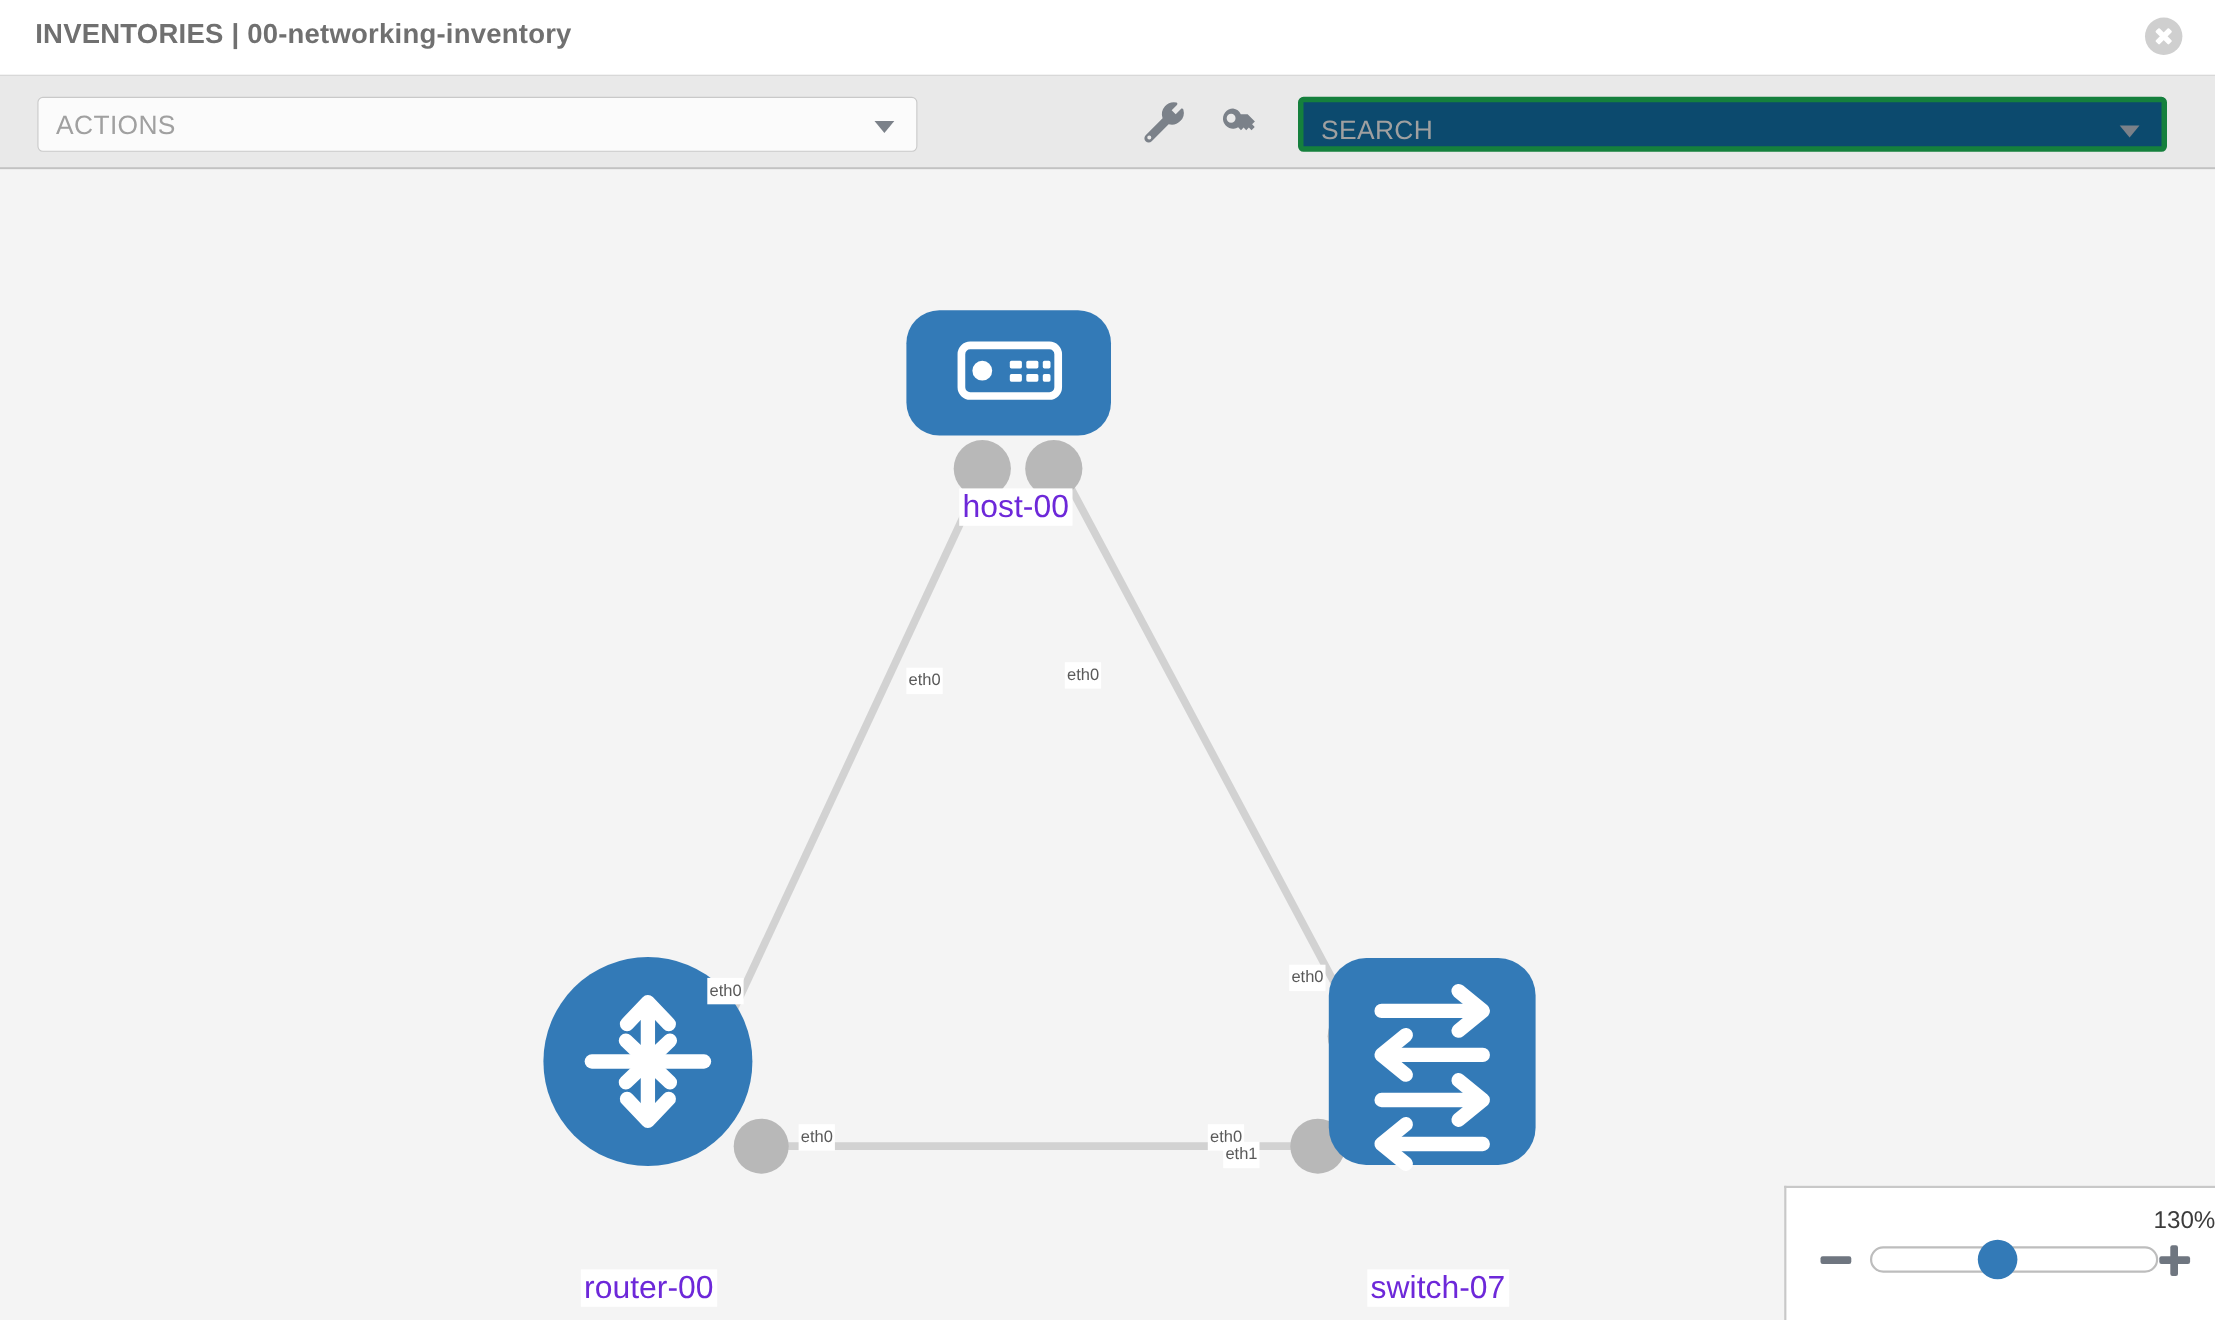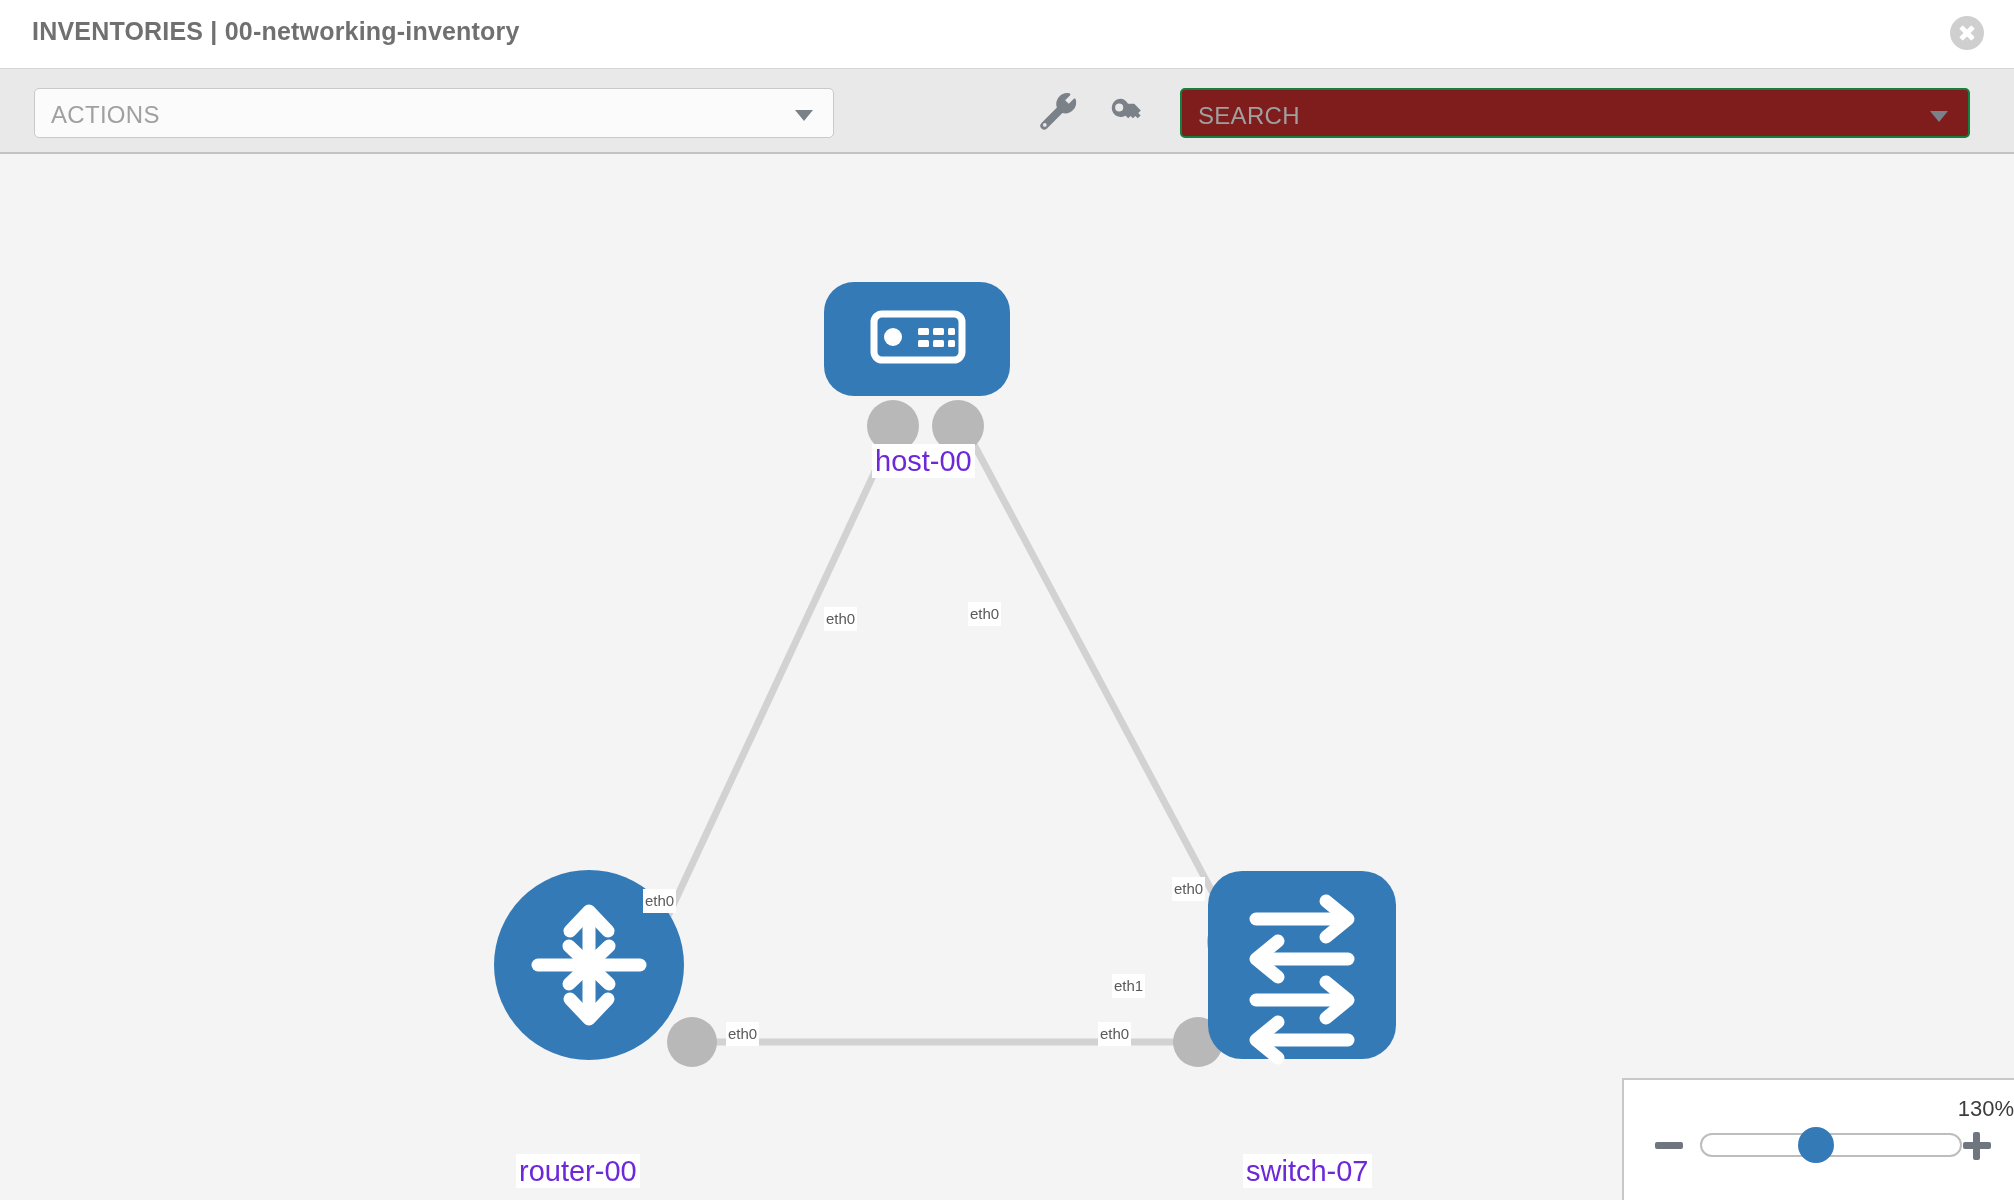--- a/index.html
+++ b/index.html
@@ -115,22 +115,22 @@
   .tool-icon svg { display: block; }
   .icon-wrench { left: 1036px; }
   .icon-key    { left: 1106px; }
 
   .search-box {
     position: absolute;
     left: 1180px;
     top: 19px;
     width: 790px;
     height: 50px;
-    background: #7f1d1d;
-    border: 2px solid #15803d;
+    background: #0c4a6e;
+    border: 5px solid #15803d;
     border-radius: 5px;
     box-sizing: border-box;
     cursor: text;
   }
   .search-box .sel-label {
     position: absolute;
     left: 16px;
     top: 12px;
     font-size: 24px;
     color: #a0a0a0;
@@ -346,37 +346,37 @@
           <polyline points="1326,828 1348,846 1326,864"></polyline>
 
           <line x1="1348" y1="886" x2="1260" y2="886"></line>
           <polyline points="1278,868 1256,886 1278,904"></polyline>
         </g>
       </g>
     </svg>
 
     <div class="node-label" style="left:872px; top:290px;">host-00</div>
 
-    <div class="node-label" style="left:516px; top:1000px;">router-00</div>
+    <div class="node-label" style="left:528px; top:1000px;">router-00</div>
 
     <div class="node-label" style="left:1243px; top:1000px;">switch-07</div>
 
     <div class="iface-label" style="left:824px; top:453px;">eth0</div>
 
     <div class="iface-label" style="left:968px; top:448px;">eth0</div>
 
     <div class="iface-label" style="left:643px; top:735px;">eth0</div>
 
     <div class="iface-label" style="left:1172px; top:723px;">eth0</div>
 
     <div class="iface-label" style="left:726px; top:868px;">eth0</div>
 
     <div class="iface-label" style="left:1098px; top:868px;">eth0</div>
 
-    <div class="iface-label" style="left:1112px; top:820px;">eth1</div>
+    <div class="iface-label" style="left:1112px; top:884px;">eth1</div>
 
     <div class="zoom-panel" style="left:1622px; top:924px;">
       <div class="zoom-level">130%</div>
       <div class="zoom-minus"></div>
       <div class="zoom-track"></div>
       <div class="zoom-thumb"></div>
       <div class="zoom-plus"></div>
     </div>
 
   </div>

